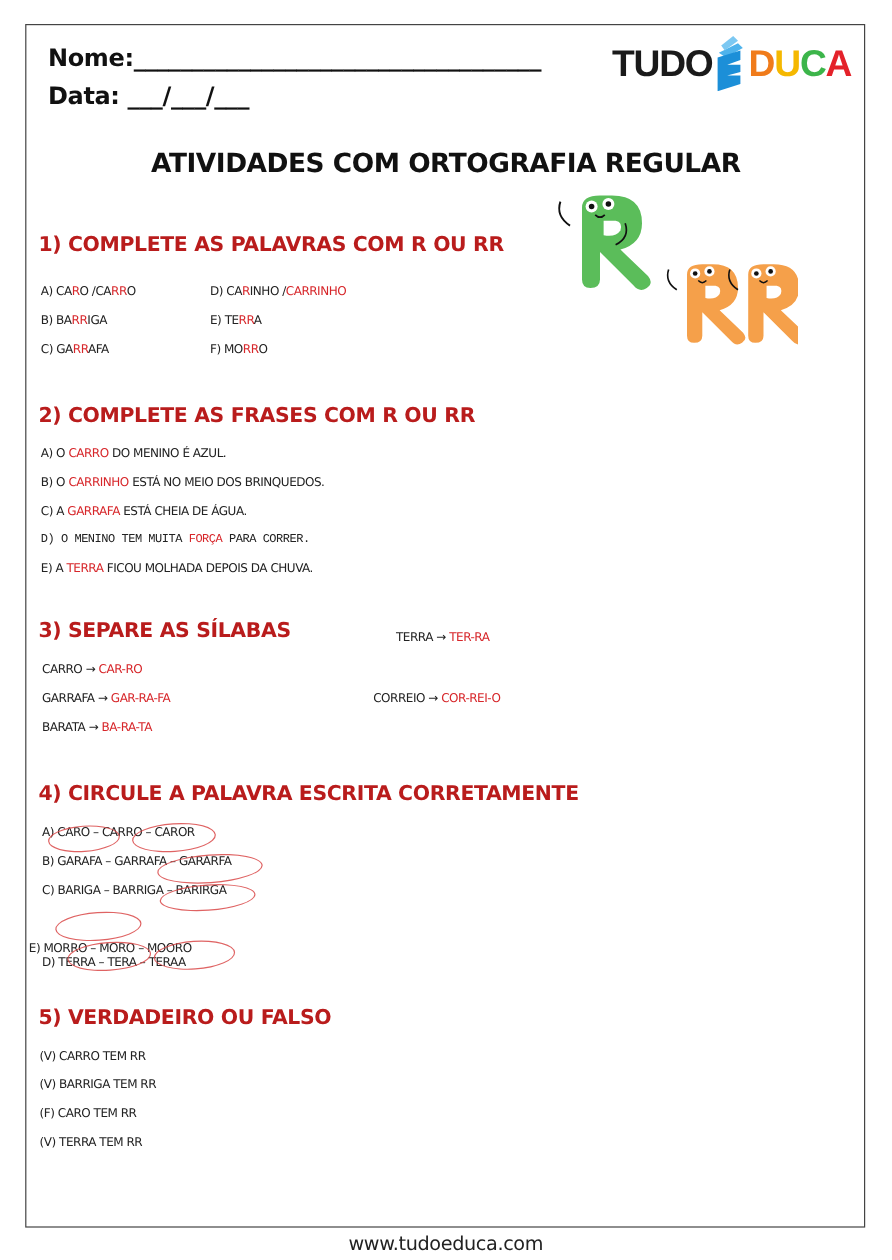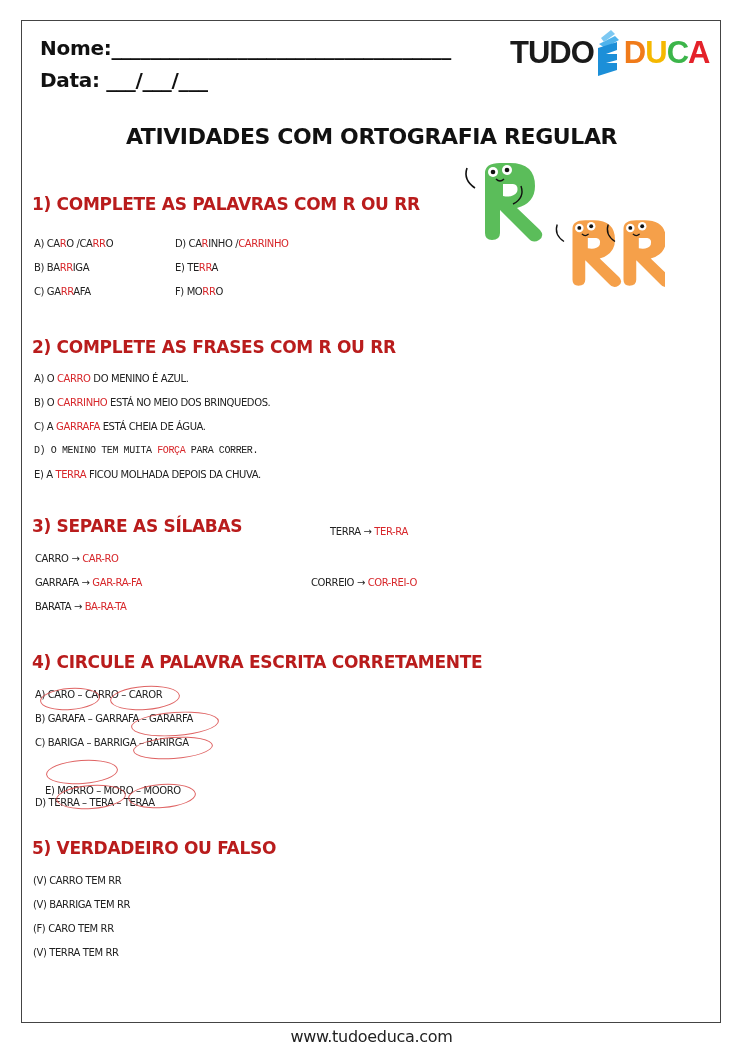--- a/index.html
+++ b/index.html
@@ -113,21 +113,21 @@
 <div class="line" style="left:330px;top:526px;"><span>TERRA</span> <span>→</span> <span class="red">TER-RA</span></div>
 <div class="line" style="left:35px;top:577px;"><span>GARRAFA</span> <span>→</span> <span class="red">GAR-RA-FA</span></div>
 <div class="line" style="left:311px;top:577px;"><span>CORREIO</span> <span>→</span> <span class="red">COR-REI-O</span></div>
 <div class="line" style="left:35px;top:601px;"><span>BARATA</span> <span>→</span> <span class="red">BA-RA-TA</span></div>
 
 <div class="sec" style="top:652px;">4) CIRCULE A PALAVRA ESCRITA CORRETAMENTE</div>
 <div class="line" style="left:35px;top:689px;">A) CARO – CARRO – CAROR</div>
 <div class="line" style="left:35px;top:713px;">B) GARAFA – GARRAFA – GARARFA</div>
 <div class="line" style="left:35px;top:737px;">C) BARIGA – BARRIGA – BARIRGA</div>
 <div class="line" style="left:35px;top:797px;">D) TERRA – TERA – TERAA</div>
-<div class="line" style="left:45px;top:785px;">E) MORRO – MORO – MOORO</div>
+<div class="line" style="left:24px;top:785px;">E) MORRO – MORO – MOORO</div>
 
 <div class="circ" style="left:40px;top:688px;width:58px;height:20px;"></div>
 <div class="circ" style="left:110px;top:686px;width:68px;height:22px;"></div>
 <div class="circ" style="left:131px;top:712px;width:86px;height:22px;"></div>
 <div class="circ" style="left:133px;top:737px;width:78px;height:20px;"></div>
 <div class="circ" style="left:46px;top:760px;width:70px;height:22px;"></div>
 <div class="circ" style="left:56px;top:785px;width:68px;height:22px;"></div>
 <div class="circ" style="left:128px;top:784px;width:66px;height:22px;"></div>
 
 <div class="sec" style="top:838px;">5) VERDADEIRO OU FALSO</div>

